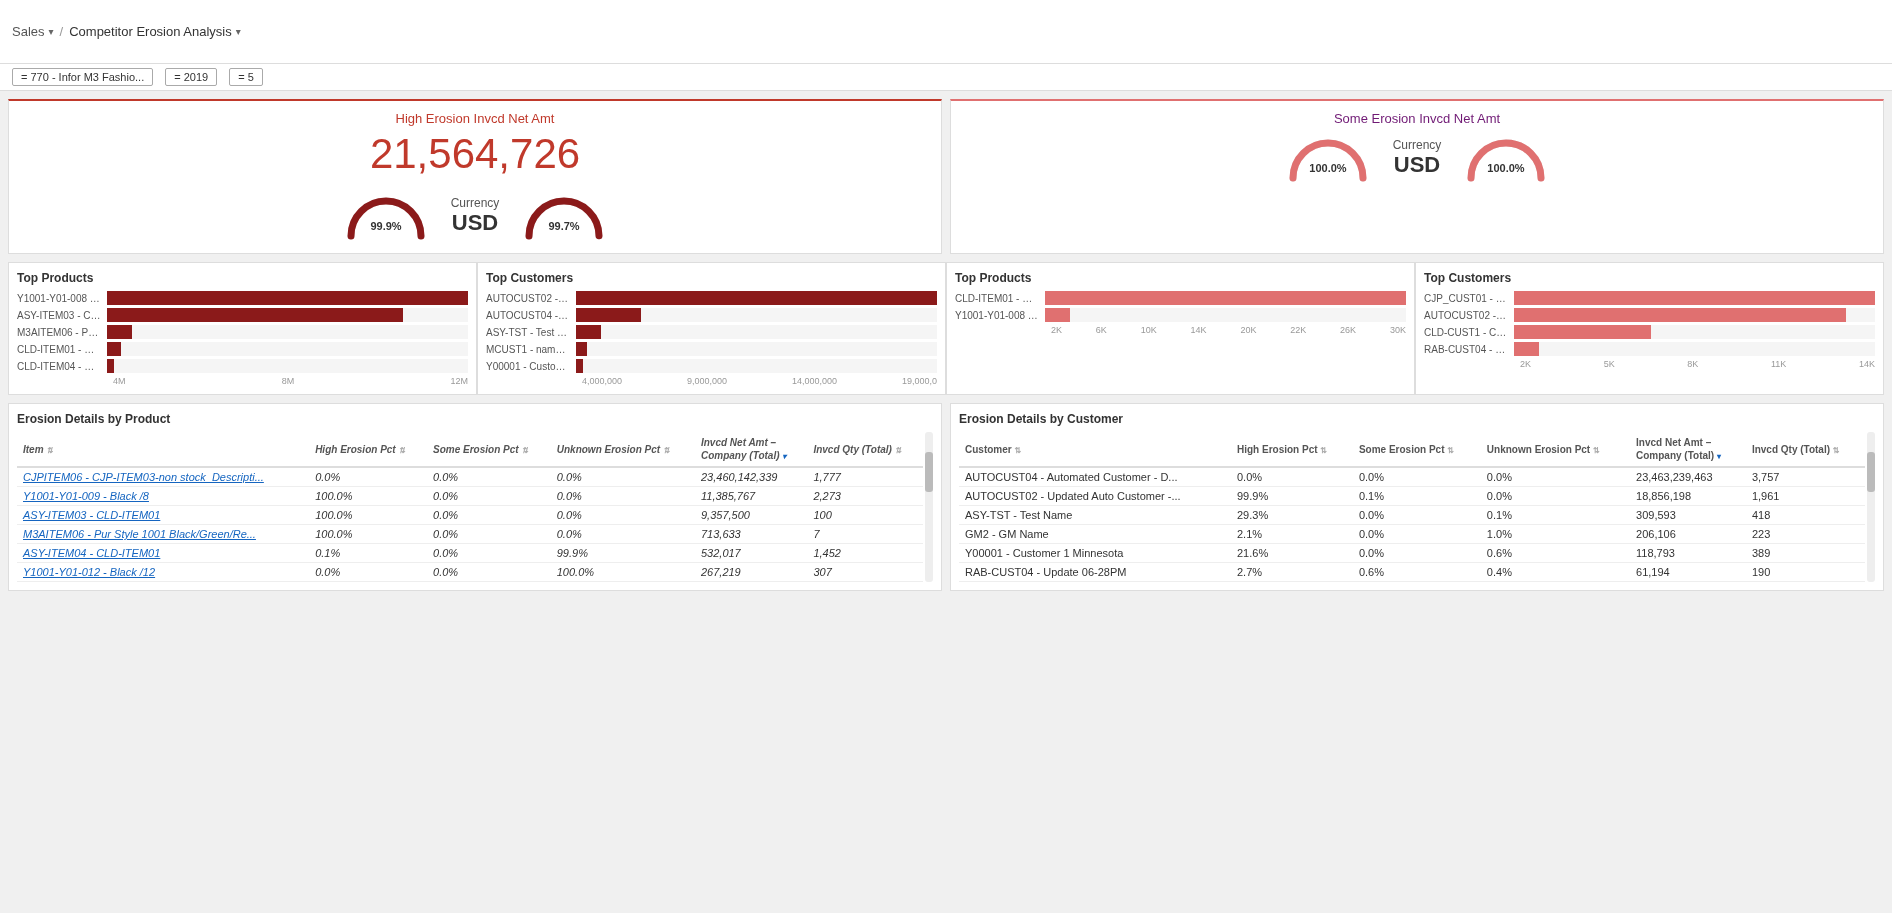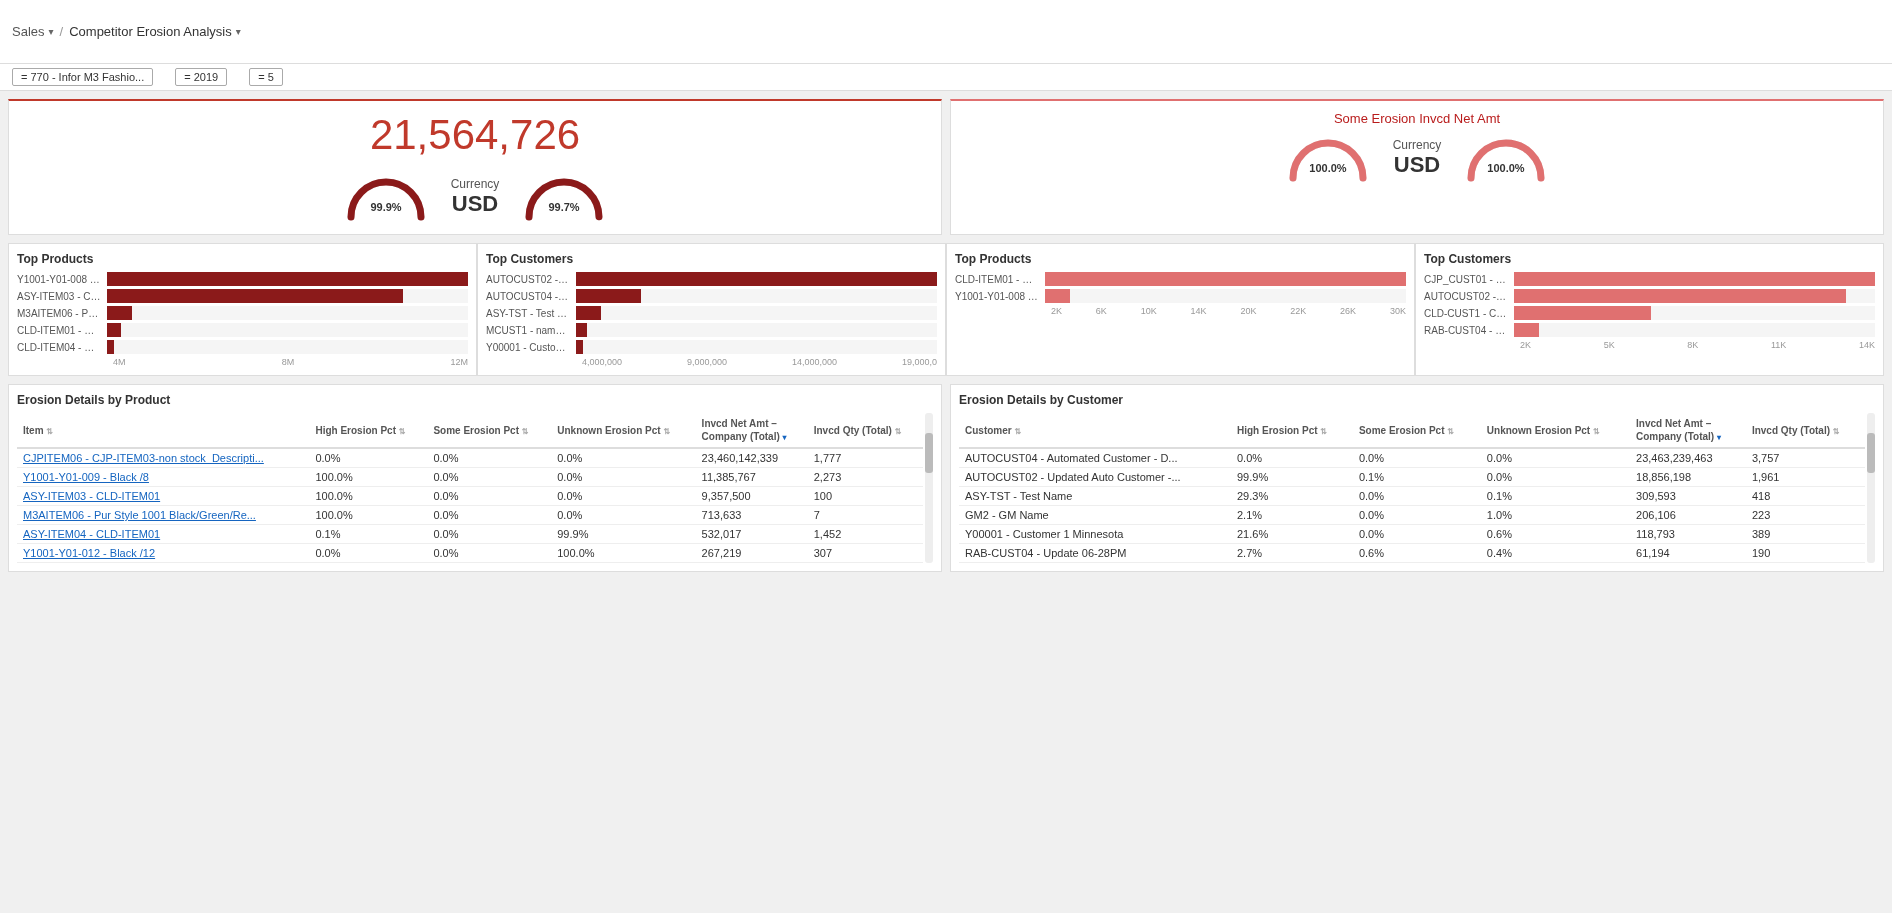--- a/index.html
+++ b/index.html
@@ -4,32 +4,32 @@
   <style>
     * { box-sizing: border-box; margin: 0; padding: 0; }
     body { font-family: 'Segoe UI', Arial, sans-serif; background: #f0f0f0; font-size: 12px; color: #333; overflow-x: hidden; }
 
     .breadcrumb { display: flex; align-items: center; padding: 24px 12px; background: #fff; border-bottom: 1px solid #ddd; font-size: 13px; }
     .breadcrumb .bc-item { color: #555; cursor: pointer; }
     .breadcrumb .bc-sep { margin: 0 6px; color: #999; }
     .breadcrumb .bc-current { color: #333; font-weight: 500; }
     .breadcrumb .bc-arrow { margin-left: 4px; color: #666; font-size: 10px; }
 
-    .filter-bar { display: flex; align-items: center; gap: 22px; padding: 4px 12px; background: #fff; border-bottom: 1px solid #ddd; }
+    .filter-bar { display: flex; align-items: center; gap: 12px; padding: 4px 12px; background: #fff; border-bottom: 1px solid #ddd; }
     .filter-pill { border: 1px solid #aaa; background: #fff; padding: 2px 8px; font-size: 11px; border-radius: 2px; color: #333; cursor: pointer; }
 
     .main-content { padding: 8px; background: #f0f0f0; }
 
     .top-section { display: flex; gap: 8px; margin-bottom: 8px; }
     .metric-panel { flex: 1; background: #fff; border: 1px solid #ddd; padding: 10px 16px; }
     .metric-panel.high { border-top: 2px solid #c0392b; }
     .metric-panel.some { border-top: 2px solid #e07070; }
 
     .metric-title { text-align: center; font-size: 13px; color: #c0392b; margin-bottom: 4px; }
-    .metric-title.some { color: #b91c1c; }
+    .metric-title.some { color: #701a75; }
     .metric-value { text-align: center; font-size: 42px; font-weight: 300; color: #c0392b; margin-bottom: 10px; }
     .metric-value.some { color: #e07070; }
 
     .gauge-row { display: flex; align-items: center; justify-content: center; gap: 20px; }
     .gauge-container { display: flex; flex-direction: column; align-items: center; }
     .currency-block { text-align: center; }
     .currency-label { font-size: 12px; color: #555; }
     .currency-value { font-size: 22px; font-weight: 600; color: #333; }
 
     
@@ -75,20 +75,21 @@
   <button class="filter-pill">= 770 - Infor M3 Fashio...</button>
   <button class="filter-pill">= 2019</button>
   <button class="filter-pill">= 5</button>
 </div>
 
 <div class="main-content">
 
   <div class="top-section">
 
     <div class="metric-panel high">
+      <div class="metric-title">High Erosion Invcd Net Amt</div>
       <div class="metric-value">21,564,726</div>
       <div class="gauge-row">
         <div class="gauge-container">
           <svg class="gauge-svg" viewBox="0 0 90 55">
             <path d="M10,48 A35,35 0 0,1 80,48" fill="none" stroke="#e8e8e8" stroke-width="7" stroke-linecap="round"></path>
             <path d="M10,48 A35,35 0 0,1 80,48" fill="none" stroke="#8b1a1a" stroke-width="7" stroke-linecap="round" stroke-dasharray="110 110" stroke-dashoffset="0.11"></path>
             <text x="45" y="42" text-anchor="middle" font-size="11" fill="#333" font-weight="600">99.9%</text>
           </svg>
         </div>
         <div class="currency-block">
@@ -281,21 +282,21 @@
       </div>
     </div>
 
   </div>
 
   <div class="tables-section">
 
     <div class="table-panel">
       <div class="table-panel-title">Erosion Details by Product</div>
       <div style="display:flex; overflow:hidden;">
-        <div style="flex:1; overflow:hidden;">
+        <div style="flex:1; overflow:hidden;font-style:italic;">
           <table class="data-table">
             <thead>
               <tr>
                 <th>Item <span class="sort-icon">⇅</span></th>
                 <th>High Erosion Pct <span class="sort-icon">⇅</span></th>
                 <th>Some Erosion Pct <span class="sort-icon">⇅</span></th>
                 <th>Unknown Erosion Pct <span class="sort-icon">⇅</span></th>
                 <th class="th-multiline">Invcd Net Amt – <br>Company (Total) <span class="sort-icon sort-active">▾</span></th>
                 <th>Invcd Qty (Total) <span class="sort-icon">⇅</span></th>
               </tr>

